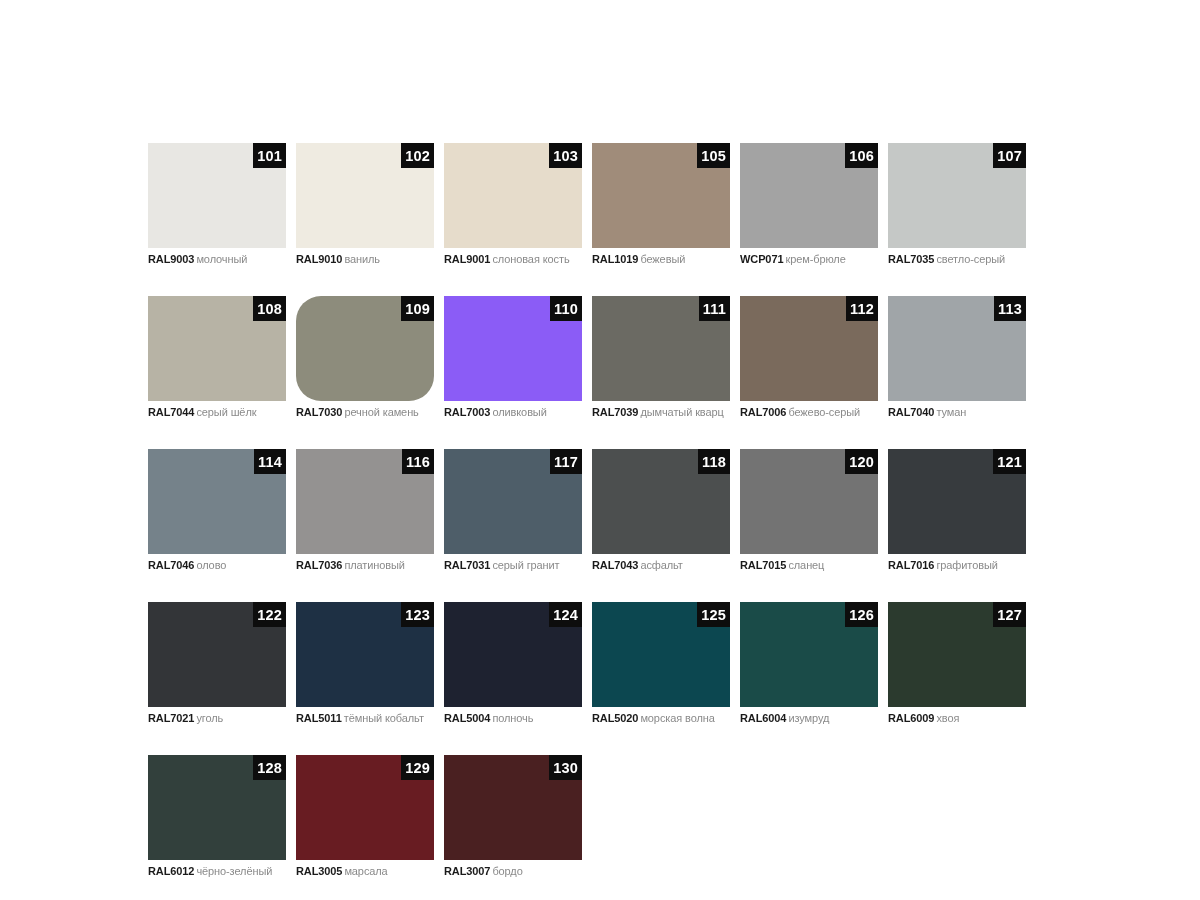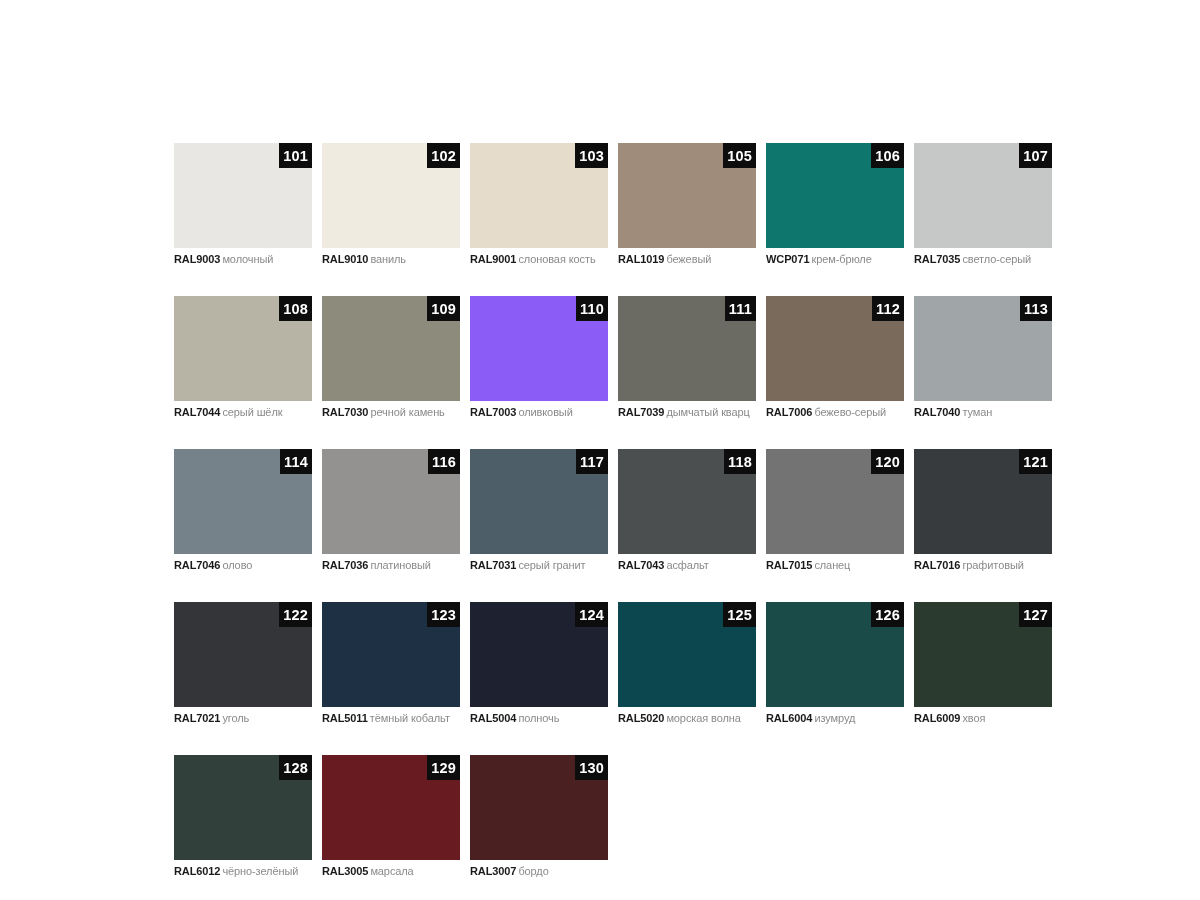--- a/index.html
+++ b/index.html
@@ -18,21 +18,21 @@
     position: absolute;
     left: 0;
     top: 0;
     width: 1200px;
     height: 900px;
     background: #ffffff;
   }
 
   #swatch-grid {
     position: absolute;
-    left: 174px;
+    left: 148px;
     top: 143px;
     width: 880px;
     display: grid;
     grid-template-columns: repeat(6, 138px);
     column-gap: 10px;
     row-gap: 23px;
   }
 
   .swatch-cell {
     width: 138px;
@@ -113,39 +113,39 @@
         </div>
         <div class="swatch-caption"><span class="swatch-code">RAL9001</span><span class="swatch-name">слоновая кость</span></div>
       </div>
       <div class="swatch-cell">
         <div class="swatch-chip" style="background: rgb(160, 140, 122);">
           <div class="swatch-badge">105</div>
         </div>
         <div class="swatch-caption"><span class="swatch-code">RAL1019</span><span class="swatch-name">бежевый</span></div>
       </div>
       <div class="swatch-cell">
-        <div class="swatch-chip" style="background: #0f766e; text-align: right;">
+        <div class="swatch-chip" style="background: #a3a3a3; text-align: right;">
           <div class="swatch-badge">106</div>
         </div>
         <div class="swatch-caption"><span class="swatch-code">WCP071</span><span class="swatch-name">крем-брюле</span></div>
       </div>
       <div class="swatch-cell">
         <div class="swatch-chip" style="background: rgb(197, 200, 198);">
           <div class="swatch-badge">107</div>
         </div>
         <div class="swatch-caption"><span class="swatch-code">RAL7035</span><span class="swatch-name">светло-серый</span></div>
       </div>
       <div class="swatch-cell">
         <div class="swatch-chip" style="background: rgb(183, 179, 165);">
           <div class="swatch-badge">108</div>
         </div>
         <div class="swatch-caption"><span class="swatch-code">RAL7044</span><span class="swatch-name">серый шёлк</span></div>
       </div>
       <div class="swatch-cell">
-        <div class="swatch-chip" style="background: rgb(141, 140, 124);">
+        <div class="swatch-chip" style="background: rgb(141, 140, 124); border-radius: 25px;">
           <div class="swatch-badge">109</div>
         </div>
         <div class="swatch-caption"><span class="swatch-code">RAL7030</span><span class="swatch-name">речной камень</span></div>
       </div>
       <div class="swatch-cell">
         <div class="swatch-chip" style="background: #8b5cf6;">
           <div class="swatch-badge">110</div>
         </div>
         <div class="swatch-caption"><span class="swatch-code">RAL7003</span><span class="swatch-name">оливковый</span></div>
       </div>

